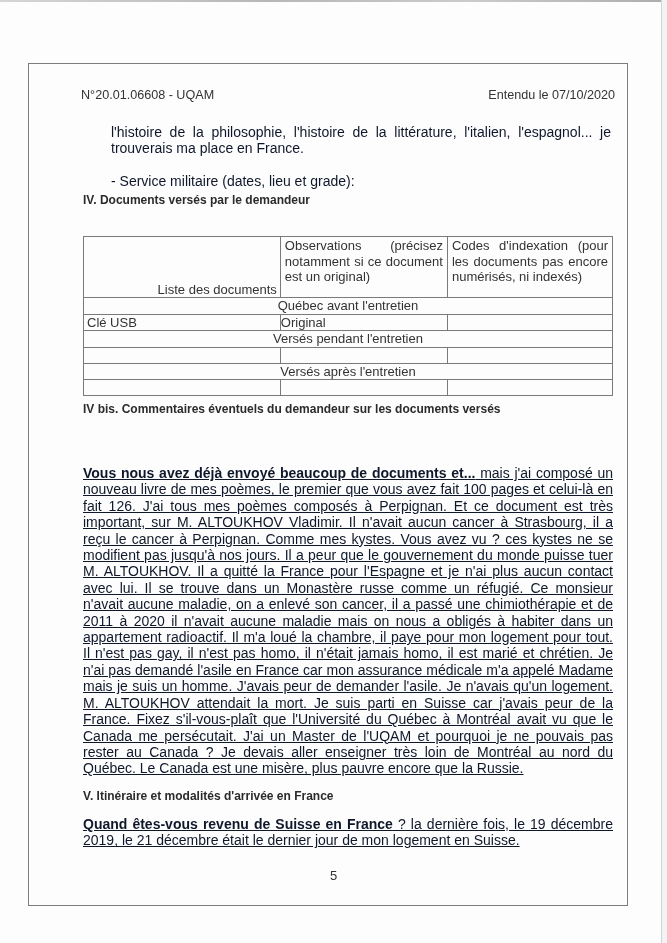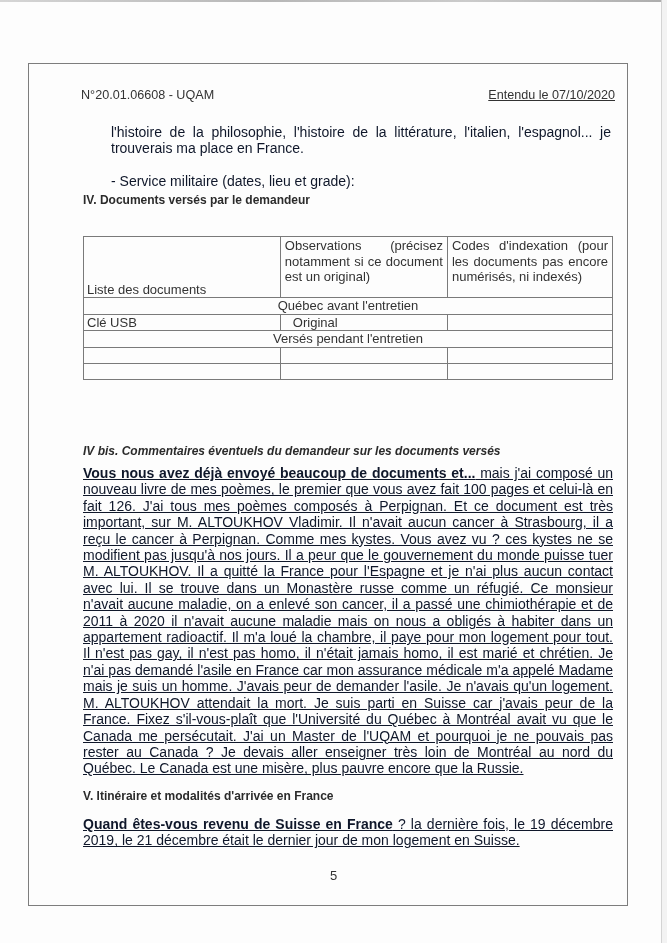--- a/index.html
+++ b/index.html
@@ -28,21 +28,21 @@
     left: 28px; top: 63px;
     width: 600px; height: 843px;
     border: 1px solid #7d7d7d;
     box-sizing: border-box;
   }
   .hdr {
     position: absolute; top: 88px;
     font-size: 12.6px; color: #333;
   }
   .hdr-left { left: 81px; }
-  .hdr-right { right: 52px; text-decoration: underline; }
+  .hdr-right { right: 52px; }
   .body-text {
     position: absolute;
     left: 111px; width: 500px;
     font-size: 14px; line-height: 16.4px;
     text-align: justify;
     color: #0f172a;
   }
   .body-text.wide { left: 83px; width: 530px; text-decoration: underline; }
   .sec-title {
     position: absolute;
@@ -60,21 +60,21 @@
     font-size: 13px;
     color: #333;
   }
   table.docs td {
     border: 1px solid #7a7a7a;
     padding: 0 3px;
     vertical-align: top;
     line-height: 15.5px;
   }
   table.docs tr.head td { height: 58px; }
-  table.docs tr.head td.c1 { vertical-align: bottom; text-align: left; padding-bottom: 0; }
+  table.docs tr.head td.c1 { vertical-align: bottom; text-align: right; padding-bottom: 0; }
   table.docs tr.head td.c2 { text-align: justify; padding: 1px 4px; }
   table.docs tr.head td.c3 { text-align: justify; padding: 1px 4px; }
   table.docs tr.group td { text-align: center; height: 15px; }
   table.docs tr.row td { height: 15px; }
   .col1 { width: 192px; }
   .col2 { width: 163px; }
   .col3 { width: 161px; }
   .page-num {
     position: absolute; top: 868px; left: 0; width: 667px;
     text-align: center; font-size: 13px; color: #333;
@@ -106,40 +106,43 @@
       <tr class="head">
     <td class="c1">Liste des documents</td>
     <td class="c2">Observations (précisez notamment si ce document est un original)</td>
     <td class="c3">Codes d'indexation (pour les documents pas encore numérisés, ni indexés)</td>
   </tr>
   <tr class="group">
     <td colspan="3">Québec avant l'entretien</td>
   </tr>
   <tr class="row">
     <td>Clé USB</td>
-    <td style="padding-left:12px;">Original</td>
+    <td style="padding-left:0;">Original</td>
     <td></td>
   </tr>
   <tr class="group">
     <td colspan="3">Versés pendant l'entretien</td>
   </tr>
   <tr class="row">
     <td></td>
     <td></td>
     <td></td>
   </tr>
+  <tr class="group">
+    <td colspan="3">Versés après l'entretien</td>
+  </tr>
   <tr class="row">
     <td></td>
     <td></td>
     <td></td>
   </tr>
 </tbody>
   </table>
 
-<div class="sec-title" style="top:442px; text-align:justify;font-style:italic;">IV bis. Commentaires éventuels du demandeur sur les documents versés</div>
+<div class="sec-title" style="top:400px; text-align:justify;">IV bis. Commentaires éventuels du demandeur sur les documents versés</div>
 
 <div class="body-text wide" style="top:465px;">
   <span class="bold">Vous nous avez déjà envoyé beaucoup de documents et...</span><span> mais j'ai composé un nouveau livre de mes poèmes, le premier que vous avez fait 100 pages et celui-là en fait 126. J'ai tous mes poèmes composés à Perpignan. Et ce document est très important, sur M. ALTOUKHOV Vladimir. Il n'avait aucun cancer à Strasbourg, il a reçu le cancer à Perpignan. Comme mes kystes. Vous avez vu ? ces kystes ne se modifient pas jusqu'à nos jours. Il a peur que le gouvernement du monde puisse tuer M. ALTOUKHOV. Il a quitté la France pour l'Espagne et je n'ai plus aucun contact avec lui. Il se trouve dans un Monastère russe comme un réfugié. Ce monsieur n'avait aucune maladie, on a enlevé son cancer, il a passé une chimiothérapie et de 2011 à 2020 il n'avait aucune maladie mais on nous a obligés à habiter dans un appartement radioactif. Il m'a loué la chambre, il paye pour mon logement pour tout. Il n'est pas gay, il n'est pas homo, il n'était jamais homo, il est marié et chrétien. Je n'ai pas demandé l'asile en France car mon assurance médicale m'a appelé Madame mais je suis un homme. J'avais peur de demander l'asile. Je n'avais qu'un logement. M. ALTOUKHOV attendait la mort. Je suis parti en Suisse car j'avais peur de la France. Fixez s'il-vous-plaît que l'Université du Québec à Montréal avait vu que le Canada me persécutait. J'ai un Master de l'UQAM et pourquoi je ne pouvais pas rester au Canada ? Je devais aller enseigner très loin de Montréal au nord du Québec. Le Canada est une misère, plus pauvre encore que la Russie.</span>
 </div>
 
 <div class="sec-title" style="top:787px;">V. Itinéraire et modalités d'arrivée en France</div>
 
 <div class="body-text wide" style="top:816px;">
   <span class="bold">Quand êtes-vous revenu de Suisse en France</span><span> ? la dernière fois, le 19 décembre 2019, le 21 décembre était le dernier jour de mon logement en Suisse.</span>
 </div>

